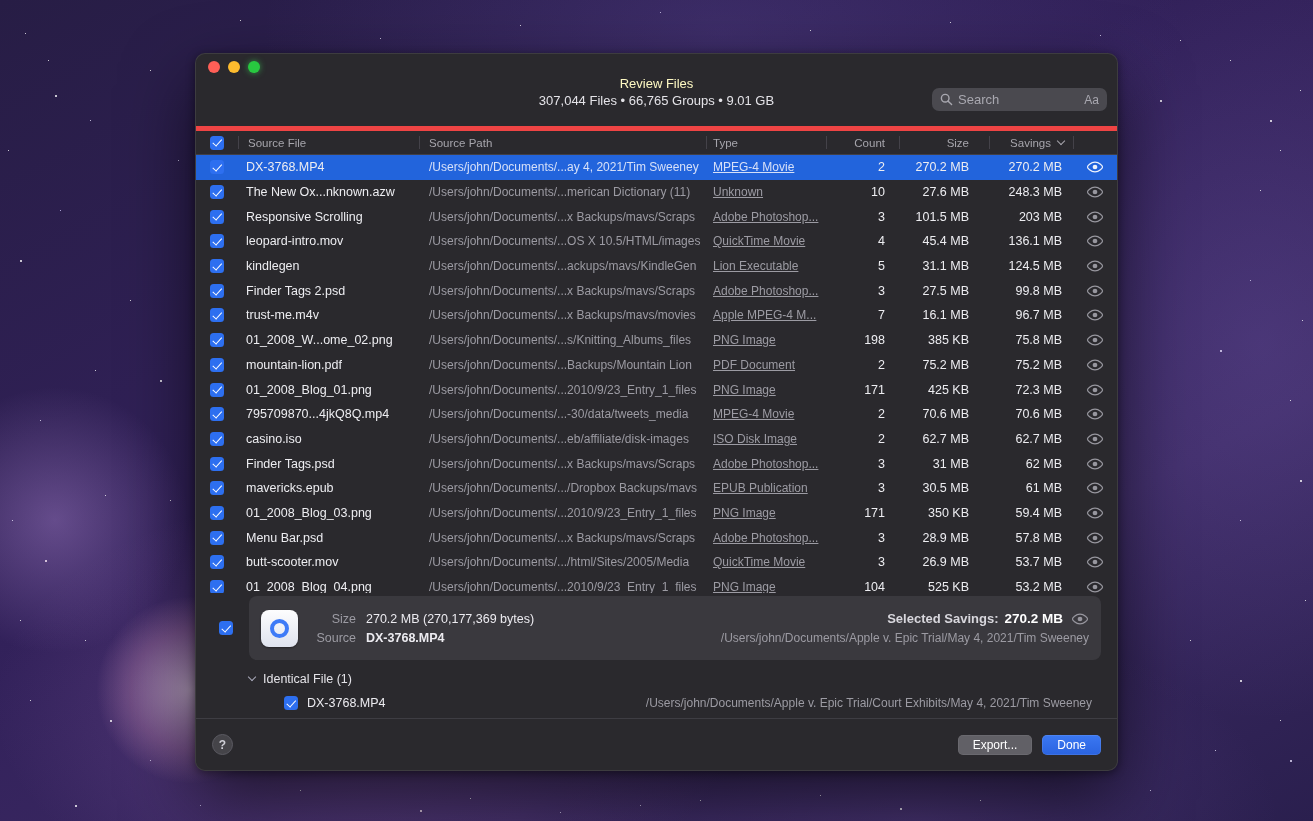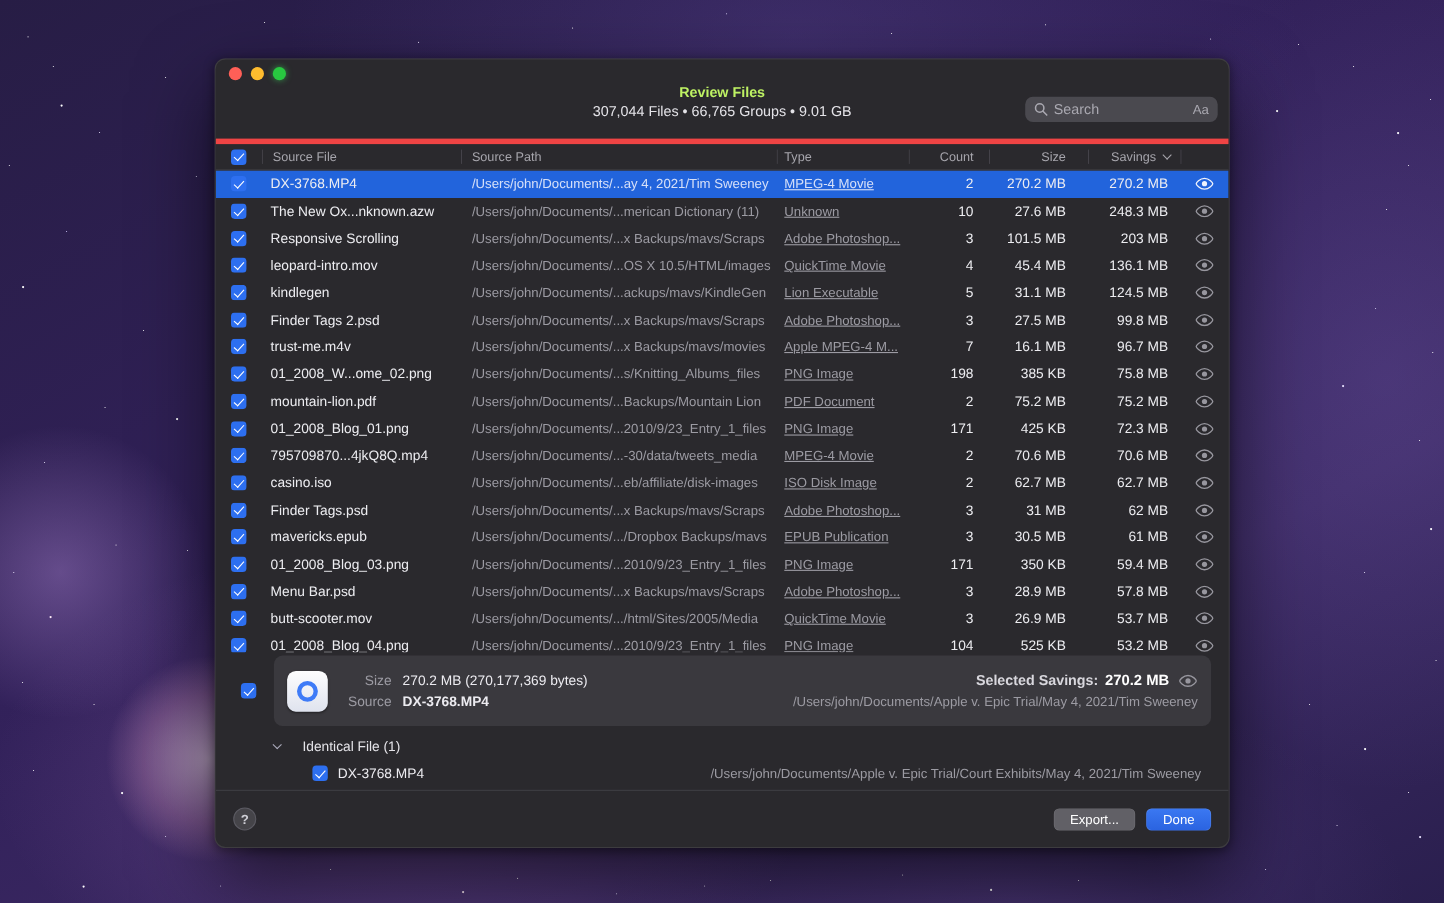--- a/index.html
+++ b/index.html
@@ -52,21 +52,21 @@
     box-shadow:0 30px 70px rgba(0,0,0,.6), 0 2px 10px rgba(0,0,0,.45);
     display:flex; flex-direction:column; color:#e9e8ec; overflow:hidden;
   }
 
   .titlebar { flex:none; height:26px; position:relative; display:flex; align-items:center; justify-content:center; }
   .traffic { position:absolute; left:12px; top:50%; transform:translateY(-50%); display:flex; gap:8px; }
   .light { width:12px; height:12px; border-radius:50%; }
   .light.red { background:#ff5f57; }
   .light.yellow { background:#febc2e; }
   .light.green { background:#28c840; box-shadow:0 0 6px rgba(60,220,90,.6); }
-  .window-title { font-size:13px; font-weight:700; color:#bef264;margin-top:32px; }
+  .window-title { font-size:13px; font-weight:400; color:#fef9c3;margin-top:32px; }
 
   .subheader { flex:none; height:46px; position:relative; }
   .summary { position:absolute; left:0; right:0; top:13px; text-align:center; font-size:13px; color:#e4e3e8; }
   .search-field {
     position:absolute; right:10px; top:8px; width:175px; height:23px;
     background:#4a494f; border-radius:7px; display:flex; align-items:center; padding:0 8px; gap:5px;
   }
   .search-icon { display:flex; flex:none; }
   .search-input { flex:1; min-width:0; background:transparent; border:none; outline:none; color:#e9e8ec; font-size:13px; font-family:"Liberation Sans",sans-serif; }
   .search-input::placeholder { color:#a9a8b0; }
@@ -129,21 +129,21 @@
   .panel-lines { flex:1; min-width:0; display:flex; flex-direction:column; gap:5px; }
   .pline { display:flex; align-items:center; font-size:12.5px; white-space:nowrap; }
   .plabel { width:48px; flex:none; text-align:right; color:#9c9ba3; margin-right:10px; }
   .pvalue { color:#ecebf0; }
   .pvalue.strong { font-weight:700; }
   .pspacer { flex:1; min-width:10px; }
   .sel-label { color:#d8d7dd; font-weight:600; font-size:13px; margin-right:6px; }
   .sel-value { color:#ffffff; font-weight:700; font-size:13.5px; margin-right:8px; }
   .ppath { color:#9c9ba3; font-size:12px; overflow:hidden; text-overflow:ellipsis; }
 
-  .identical-header { margin-top:10px; padding-left:53px; display:flex; align-items:center; gap:20px; font-size:12.5px; color:#e4e3e8; height:17px; }
+  .identical-header { margin-top:10px; padding-left:53px; display:flex; align-items:center; gap:8px; font-size:12.5px; color:#e4e3e8; height:17px; }
   .disclosure { width:6px; height:6px; border-right:1.6px solid #aab; border-bottom:1.6px solid #aab; transform:rotate(45deg); margin-top:-3px; }
   .identical-row { margin-top:9px; padding-left:88px; padding-right:25px; display:flex; align-items:center; gap:9px; font-size:12.5px; }
   .identical-row .iname { color:#ecebf0; white-space:nowrap; }
   .identical-row .ipath { margin-left:auto; color:#9c9ba3; font-size:12px; white-space:nowrap; overflow:hidden; text-overflow:ellipsis; }
 
   
   .footer { flex:1; border-top:1px solid #3e3d43; display:flex; align-items:center; padding:0 16px; }
   .help-btn {
     width:21px; height:21px; border-radius:50%; background:#454449; border:1px solid #5b5a62;
     color:#cfcfd6; display:flex; align-items:center; justify-content:center; font-size:12px; font-weight:700;

